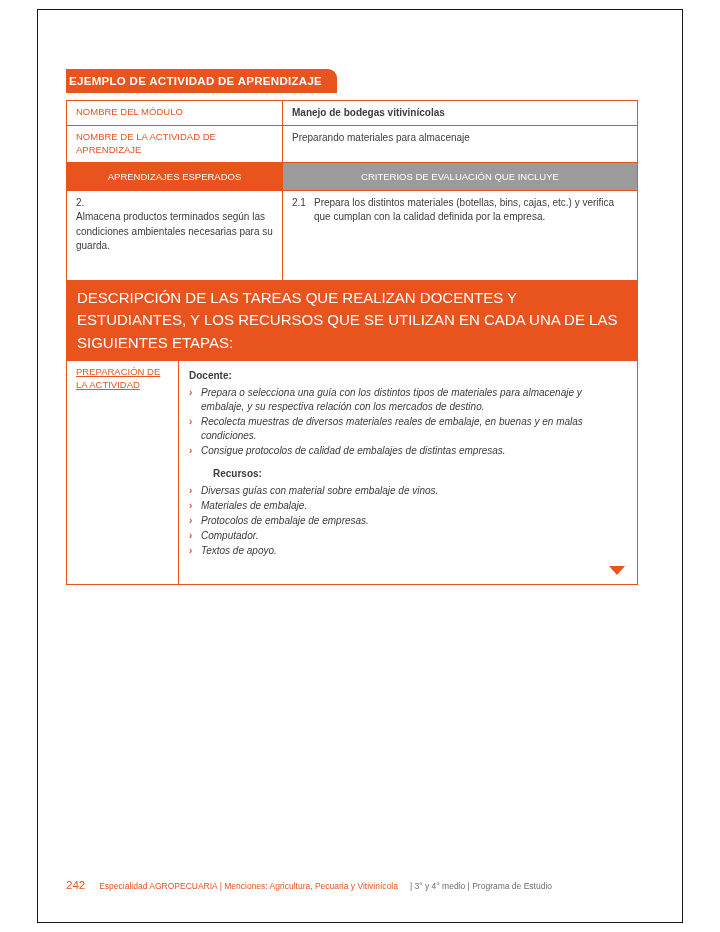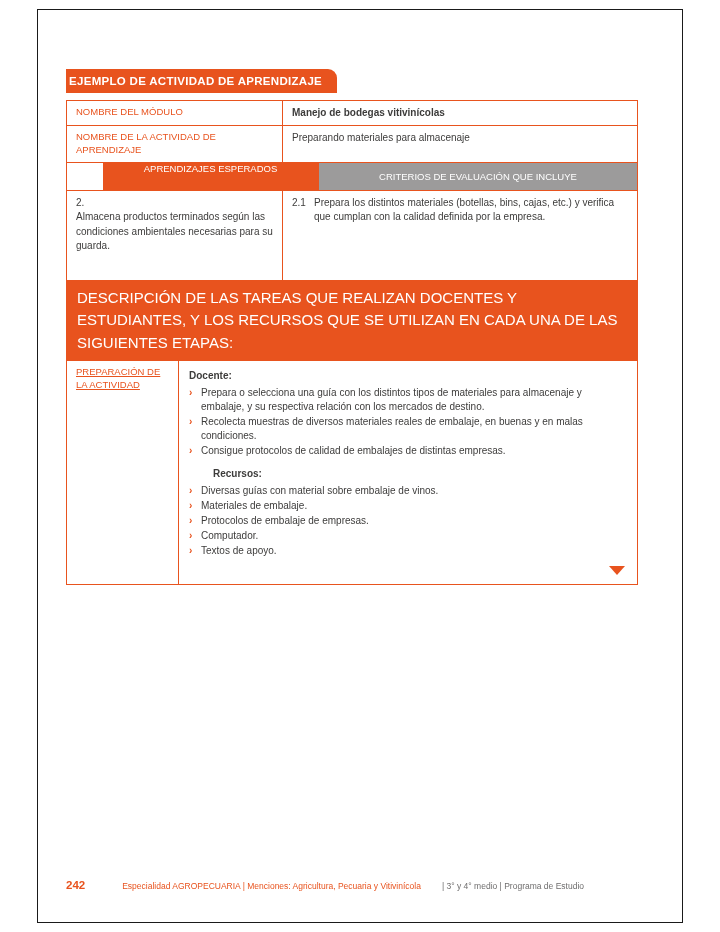--- a/index.html
+++ b/index.html
@@ -53,23 +53,22 @@
     padding: 5px 9px;
     font-size: 10px;
     line-height: 1.4;
   }
   .bold { font-weight: bold; }
   .hleft {
     width: 216px; flex: none;
     background: var(--orange);
     color: #fff; text-align: center;
     font-size: 9.5px;
-    padding: 0 6px;
+    padding: 8px 6px;
     border-right: 1px solid var(--orange);
-    margin-left: 36px;
   }
   .hright {
     flex: 1;
     background: var(--gray);
     color: #fff; text-align: center;
     font-size: 9.5px;
     padding: 8px 20px;
   }
   .learning-row { min-height: 90px; }
   .learning-row .lcell { color: #3d3c3b; font-size: 10px; line-height: 1.45; }
@@ -87,45 +86,45 @@
   .prep .lcell { width: 112px; text-decoration: underline; }
   .prep .vcell { padding: 7px 10px 9px; }
   .sec-heading { font-weight: bold; margin: 1px 0 3px; }
   .sec-heading.second { margin-top: 9px; margin-left: 24px; }
   .bullet-row { display: flex; margin: 1px 0; }
   .bullet {
     width: 12px; flex: none;
     color: var(--orange);
     font-weight: bold;
   }
-  .bullet-text { flex: 1; }
+  .bullet-text { flex: 1; font-style: italic; }
   .triangle {
     width: 0; height: 0;
     border-left: 8px solid transparent;
     border-right: 8px solid transparent;
     border-top: 9px solid var(--orange);
     margin: 8px 2px 0 auto;
   }
   .footer {
     position: absolute;
     left: 66px; top: 879px;
     width: 572px;
     display: flex;
     align-items: baseline;
     font-size: 8.5px;
     white-space: nowrap;
   }
   .page-num {
     color: var(--orange);
     font-size: 11.5px;
-    font-weight: bold;
-    margin-right: 37px;
+    font-weight: normal;
+    margin-right: 14px;
   }
   .footer-orange { color: var(--orange); }
-  .footer-gray { color: #6f6e6e; margin-left: 21px; }
+  .footer-gray { color: #6f6e6e; margin-left: 12px; }
 </style>
 </head>
 <body>
 
 <div class="frame"></div>
 
 <div class="content">
 
   <div class="title-tab">EJEMPLO DE ACTIVIDAD DE APRENDIZAJE</div>
 

